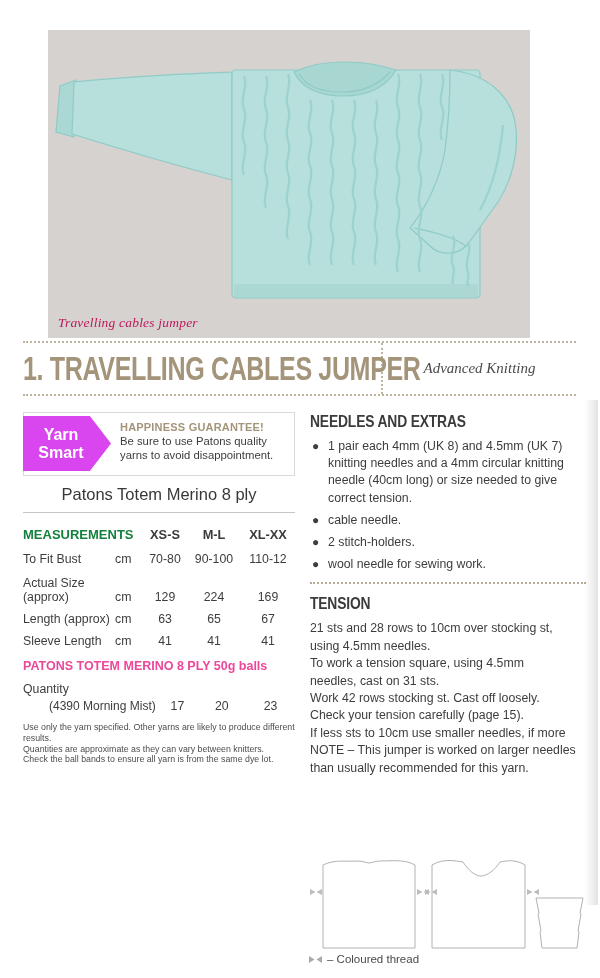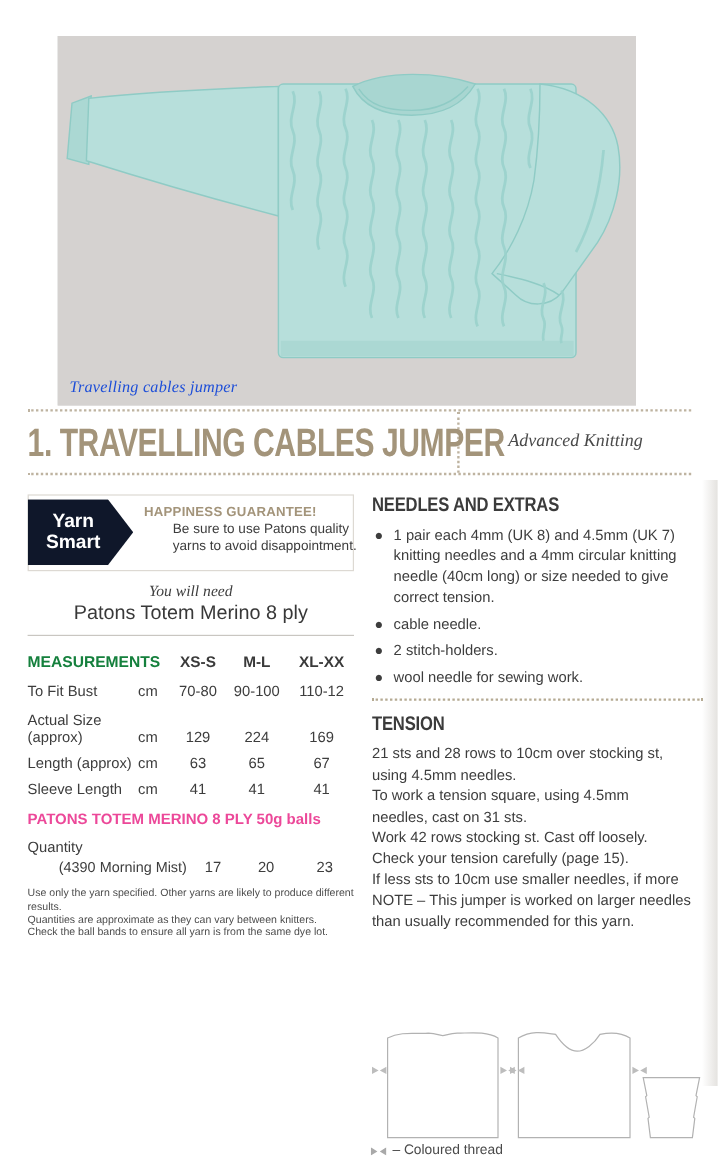--- a/index.html
+++ b/index.html
@@ -3,44 +3,44 @@
 <meta charset="utf-8">
 <style>
   html,body{margin:0;padding:0;background:#ffffff;}
   .page{position:relative;width:600px;height:978px;background:#ffffff;overflow:hidden;
         font-family:"Liberation Sans",sans-serif;color:#3d3d3d;}
 
   
   .photo{position:absolute;left:48px;top:30px;width:482px;height:308px;background:#d5d2d0;}
   .photo svg{display:block;width:482px;height:308px;}
   .caption{position:absolute;left:10px;bottom:7px;font-family:"Liberation Serif",serif;
-           font-style:italic;font-size:13.5px;color:#1d4ed8;letter-spacing:.2px;}
+           font-style:italic;font-size:13.5px;color:#be185d;letter-spacing:.2px;}
 
   
   .title-band{position:absolute;left:23px;top:341px;width:553px;height:51px;
               border-top:2px dotted #beb3a0;border-bottom:2px dotted #beb3a0;display:flex;}
   .title-cell{width:358px;border-right:2px dotted #beb3a0;display:flex;align-items:center;}
   .title{display:inline-block;transform:scaleX(.76);transform-origin:left center;
          font-size:33px;font-weight:bold;letter-spacing:-.5px;color:#a3947a;white-space:nowrap;}
   .level-cell{flex:1;display:flex;align-items:center;justify-content:center;}
   .level{font-family:"Liberation Serif",serif;font-style:italic;font-size:15px;color:#4a4a4a;}
 
   
   .col-left{position:absolute;left:23px;top:412px;width:272px;}
   .col-right{position:absolute;left:310px;top:412px;width:276px;}
 
   
   .guarantee{position:relative;height:64px;border:1px solid #ddd9d3;box-sizing:border-box;}
-  .badge{position:absolute;left:-1px;top:3px;width:88px;height:55px;background:#0f172a;
+  .badge{position:absolute;left:-1px;top:3px;width:88px;height:55px;background:#d946ef;
          clip-path:polygon(0 0,76% 0,100% 50%,76% 100%,0 100%);
          display:flex;flex-direction:column;align-items:center;justify-content:center;
          color:#fff;font-weight:bold;font-size:16px;line-height:18px;padding-right:12px;box-sizing:border-box;}
   .gtext{margin-left:96px;padding-top:8px;}
   .ghead{color:#a3947a;font-weight:bold;font-size:11px;letter-spacing:.2px;}
-  .gbody{font-size:11.3px;line-height:13.5px;color:#3d3d3d;width:162px;margin-top:2px;margin-left:24px;}
+  .gbody{font-size:11.3px;line-height:13.5px;color:#3d3d3d;width:162px;margin-top:2px;}
 
   .need{text-align:center;margin-top:9px;}
   .need-label{font-family:"Liberation Serif",serif;font-style:italic;font-size:13px;color:#3d3d3d;}
   .need-yarn{font-size:16.5px;font-weight:normal;color:#383838;margin-top:1px;}
   .rule{border-top:1px solid #c9c6c1;margin:8px 0 14px 0;}
 
   
   .mrow{display:flex;align-items:flex-end;font-size:12.3px;}
   .mhead{margin-bottom:10px;align-items:baseline;}
   .mh{color:#15803d;font-weight:bold;font-size:13px;width:120px;}
@@ -136,21 +136,20 @@
         <div>Yarn</div>
         <div>Smart</div>
       </div>
       <div class="gtext">
         <div class="ghead">HAPPINESS GUARANTEE!</div>
         <div class="gbody">Be sure to use Patons quality yarns to avoid disappointment.</div>
       </div>
     </div>
 
     <div class="need">
-      <div class="need-label">You will need</div>
       <div class="need-yarn">Patons Totem Merino 8 ply</div>
     </div>
     <div class="rule"></div>
 
     <div>
       <div class="mrow mhead">
         <div class="mh">MEASUREMENTS</div>
         <div class="v1 sz">XS-S</div>
         <div class="v2 sz">M-L</div>
         <div class="v3 sz">XL-XX</div>

